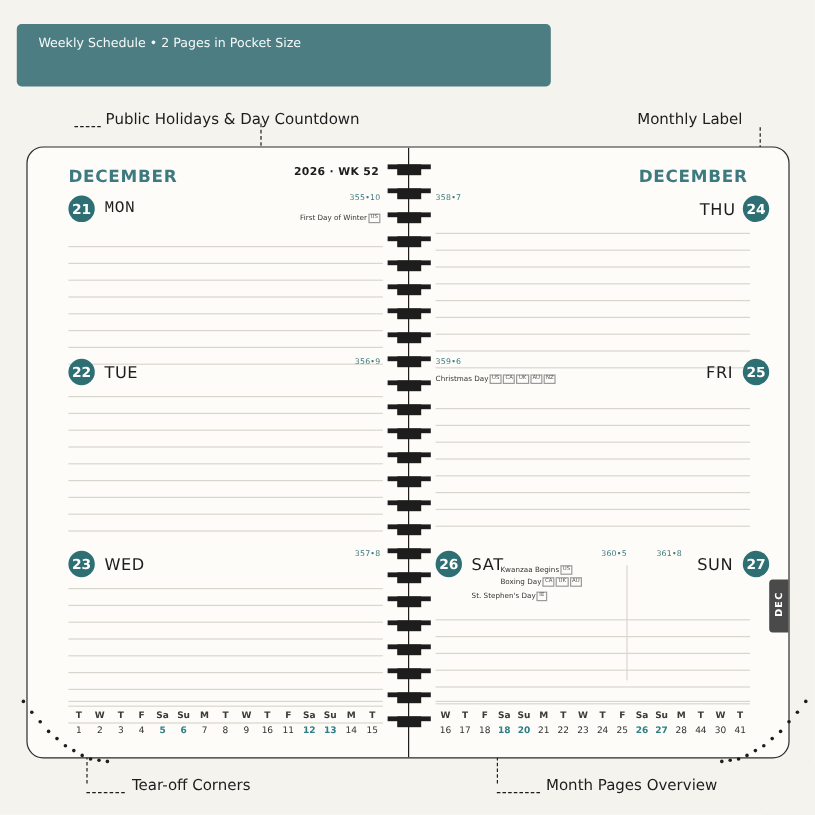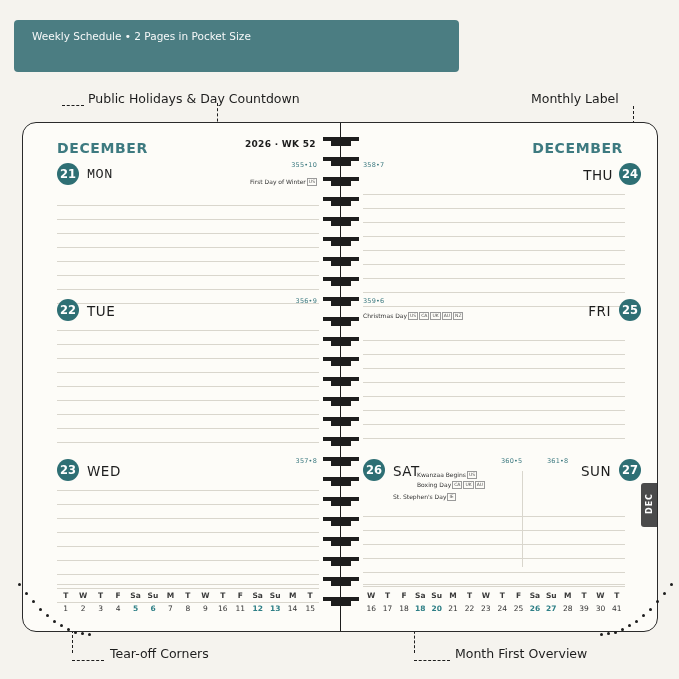--- a/index.html
+++ b/index.html
@@ -161,21 +161,21 @@
 </head>
 <body>
 
 <div class="banner">
   <div class="banner-sub">Weekly Schedule  •  2 Pages in Pocket Size</div>
 </div>
 
 <div class="callout" id="callout-holidays">Public Holidays &amp; Day Countdown</div>
 <div class="callout" id="callout-monthly">Monthly Label</div>
 <div class="callout" id="callout-tearoff">Tear-off Corners</div>
-<div class="callout" id="callout-monthdays">Month First Overview</div>
+<div class="callout" id="callout-monthdays">Month Pages Overview</div>
 
 <hr class="lead" style="left:62px;top:97px;width:22px;">
 <div class="lead-v" style="left:217px;top:103px;height:60px;"></div>
 <hr class="lead" style="left:217px;top:162px;width:30px;">
 
 <div class="lead-v" style="left:633px;top:106px;height:384px;"></div>
 
 <hr class="lead" style="left:72px;top:652px;width:32px;">
 <div class="lead-v" style="left:72px;top:620px;height:33px;"></div>
 
@@ -472,21 +472,21 @@
               <td class="we">18</td>
               <td class="we">20</td>
               <td>21</td>
               <td>22</td>
               <td>23</td>
               <td>24</td>
               <td>25</td>
               <td class="we">26</td>
               <td class="we">27</td>
               <td>28</td>
-              <td>39</td>
+              <td>44</td>
               <td>30</td>
               <td>41</td>
             </tr>
       </tbody>
         </table>
     </div>
   </div>
 
   <div class="tab">
     <span>DEC</span>

